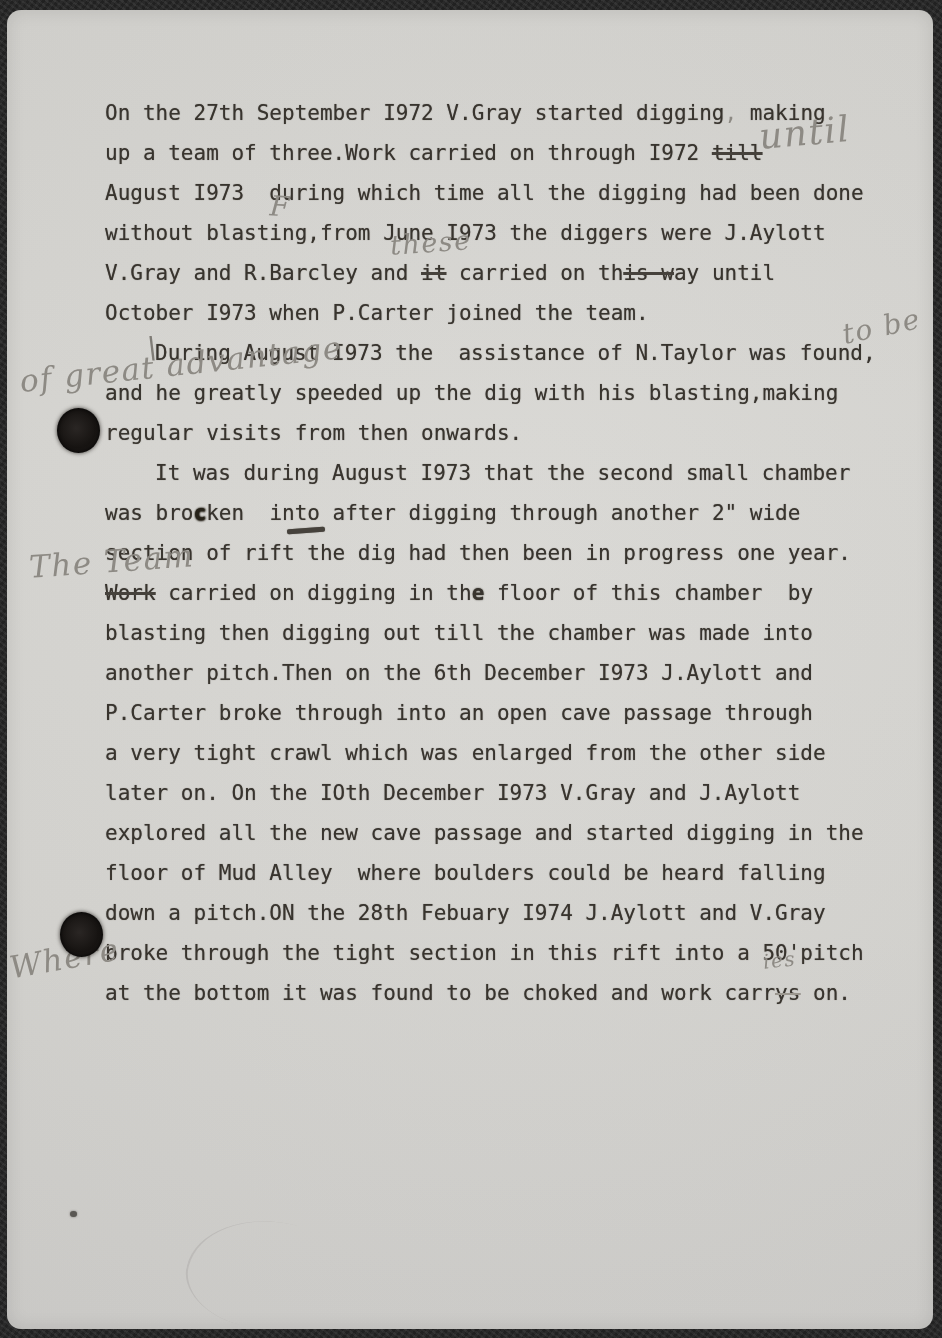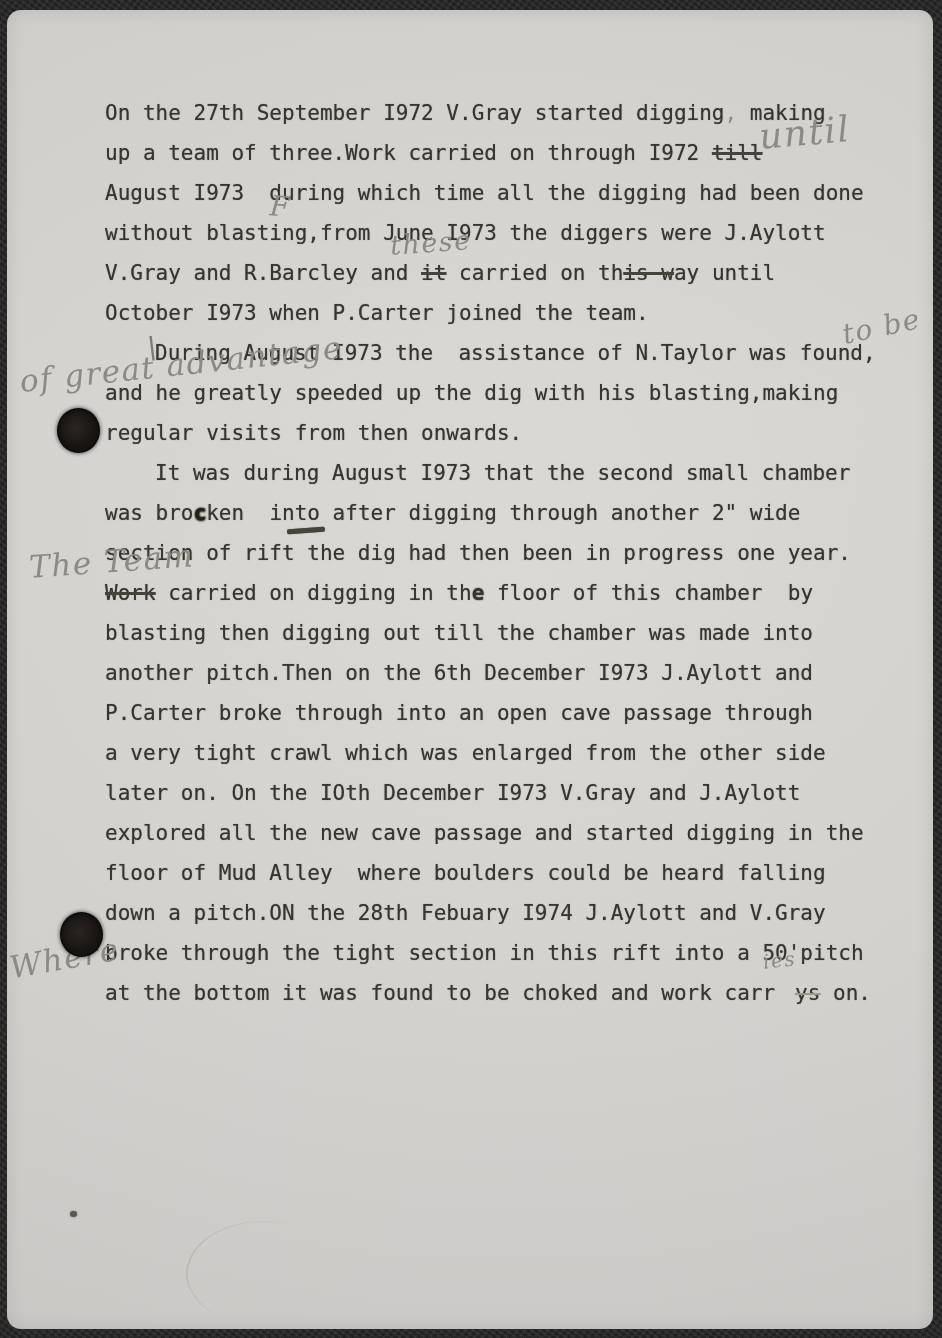--- a/index.html
+++ b/index.html
@@ -37,21 +37,20 @@
     text-decoration:line-through;
     text-decoration-color:#46423c;
     text-decoration-thickness:2.5px;
     text-align:center;
   }
   .pencil{color:#8d8a84;text-shadow:none;}
   .pencil-strike{
     text-decoration:line-through;
     text-decoration-color:#9b978f;
     text-decoration-thickness:2px;
-    margin-left:20px;
   }
   .blot{
     color:#262219;font-weight:bold;
     text-shadow:0 0 2px #262219,1px 0 2px #262219,0 1px 2px #262219;
   }
   .heavy{font-weight:bold;text-shadow:0 0 1.5px #2a261f;}
   
   .hand{
     position:absolute;
     font-family:"DejaVu Serif",serif;

